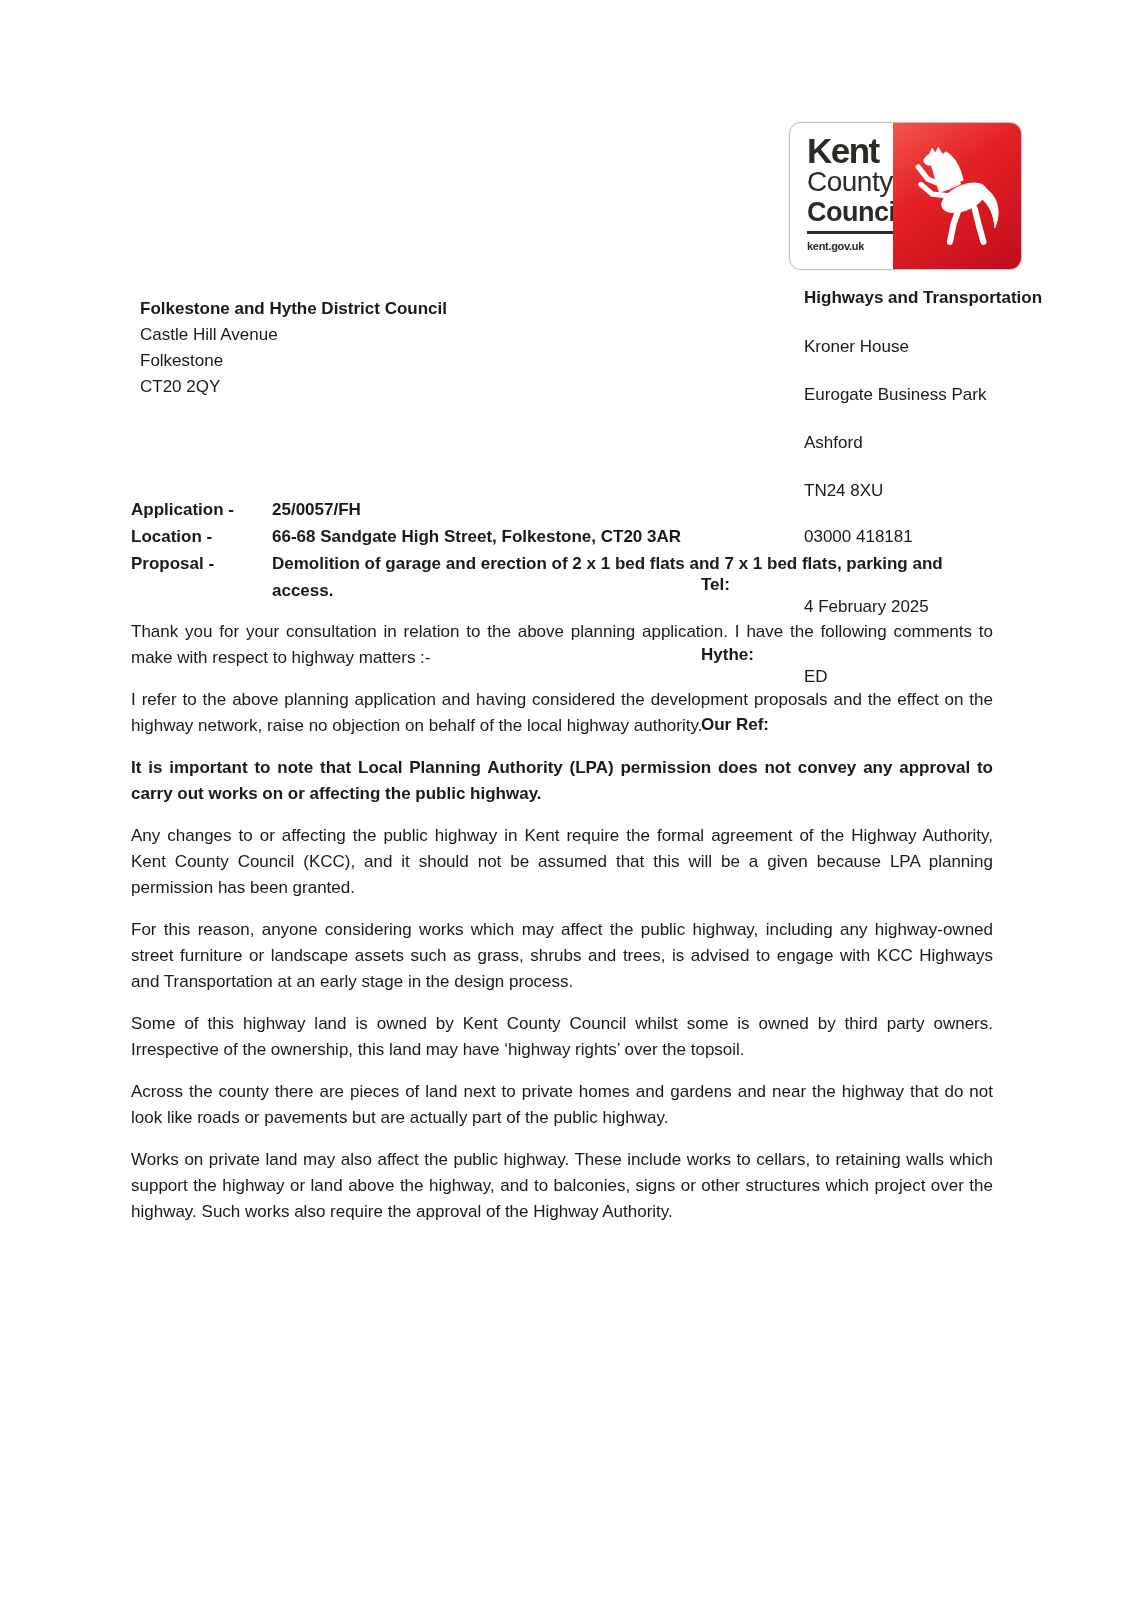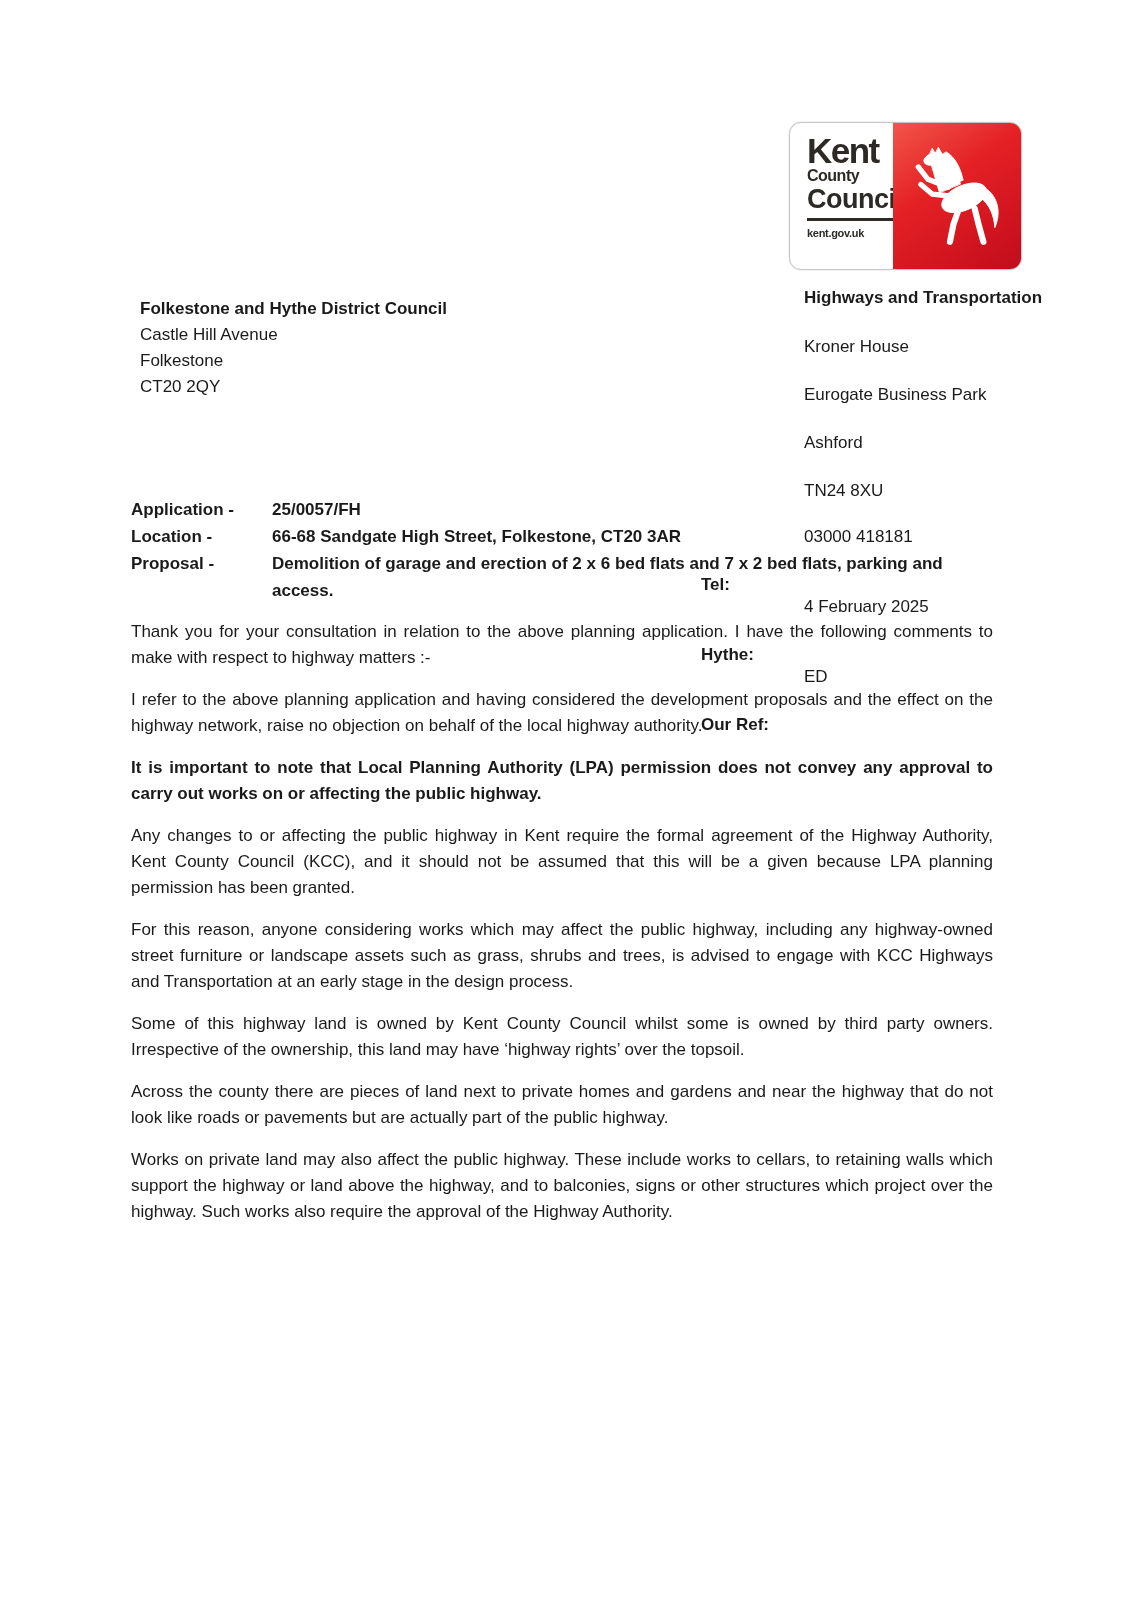--- a/index.html
+++ b/index.html
@@ -11,21 +11,21 @@
 
   
   .logo {
     position:absolute; left:789px; top:122px; width:233px; height:148px;
     border:1px solid #c4c4c4; border-radius:12px; background:#ffffff;
     display:flex; overflow:hidden; box-sizing:border-box;
     box-shadow:0 0 2px rgba(0,0,0,.15);
   }
   .logo-left { width:103px; box-sizing:border-box; padding:11px 0 0 17px; }
   .logo-kent   { font-size:35px; font-weight:bold; letter-spacing:-1.5px; line-height:.95; color:#2d2a26; }
-  .logo-county { font-size:16px; font-weight:bold; letter-spacing:-.5px; line-height:1.1; color:#2d2a26; }
+  .logo-county { font-size:28px; font-weight:normal; letter-spacing:-.5px; line-height:1.1; color:#2d2a26; }
   .logo-council{ font-size:27px; font-weight:bold; letter-spacing:-.5px; line-height:1.1; color:#2d2a26;
                  display:inline-block; border-bottom:3px solid #2d2a26; padding-bottom:3px; }
   .logo-site   { font-size:11px; font-weight:bold; letter-spacing:-.3px; margin-top:6px; color:#2d2a26; }
   .logo-right {
     flex:1; display:flex; align-items:center; justify-content:center;
     background:linear-gradient(145deg,#f2564a 0%,#e42125 40%,#d1141f 75%,#bf0d1d 100%);
   }
 
   
   .sender { position:absolute; left:701px; top:286px; display:grid;
@@ -121,21 +121,21 @@
       <div class="app-row">
         <div>Application -</div>
         <div>25/0057/FH</div>
       </div>
       <div class="app-row">
         <div>Location -</div>
         <div>66-68 Sandgate High Street, Folkestone, CT20 3AR</div>
       </div>
       <div class="app-row">
         <div>Proposal -</div>
-        <div>Demolition of garage and erection of 2 x 6 bed flats and 7 x 2 bed flats, parking and access.</div>
+        <div>Demolition of garage and erection of 2 x 1 bed flats and 7 x 1 bed flats, parking and access.</div>
       </div>
     </div>
 
     <div class="body-text">
       <p>Thank you for your consultation in relation to the above planning application. I have the following comments to make with respect to highway matters :-</p>
       <p>I refer to the above planning application and having considered the development proposals and the effect on the highway network, raise no objection on behalf of the local highway authority.</p>
       <p class="bold">It is important to note that Local Planning Authority (LPA) permission does not convey any approval to carry out works on or affecting the public highway.</p>
       <p>Any changes to or affecting the public highway in Kent require the formal agreement of the Highway Authority, Kent County Council (KCC), and it should not be assumed that this will be a given because LPA planning permission has been granted.</p>
       <p>For this reason, anyone considering works which may affect the public highway, including any highway-owned street furniture or landscape assets such as grass, shrubs and trees, is advised to engage with KCC Highways and Transportation at an early stage in the design process.</p>
       <p>Some of this highway land is owned by Kent County Council whilst some is owned by third party owners. Irrespective of the ownership, this land may have ‘highway rights’ over the topsoil.</p>

